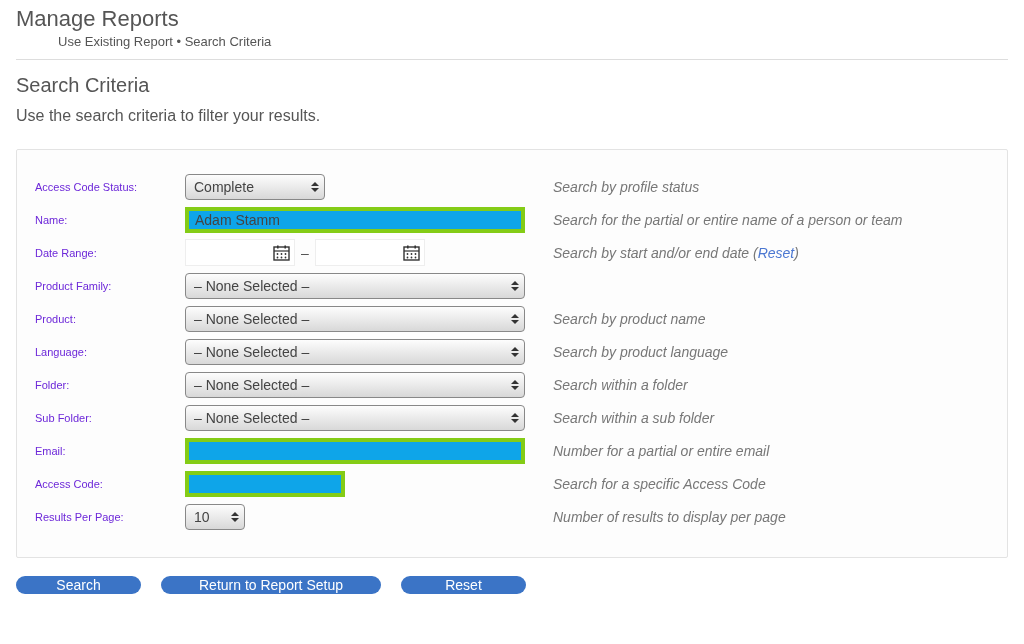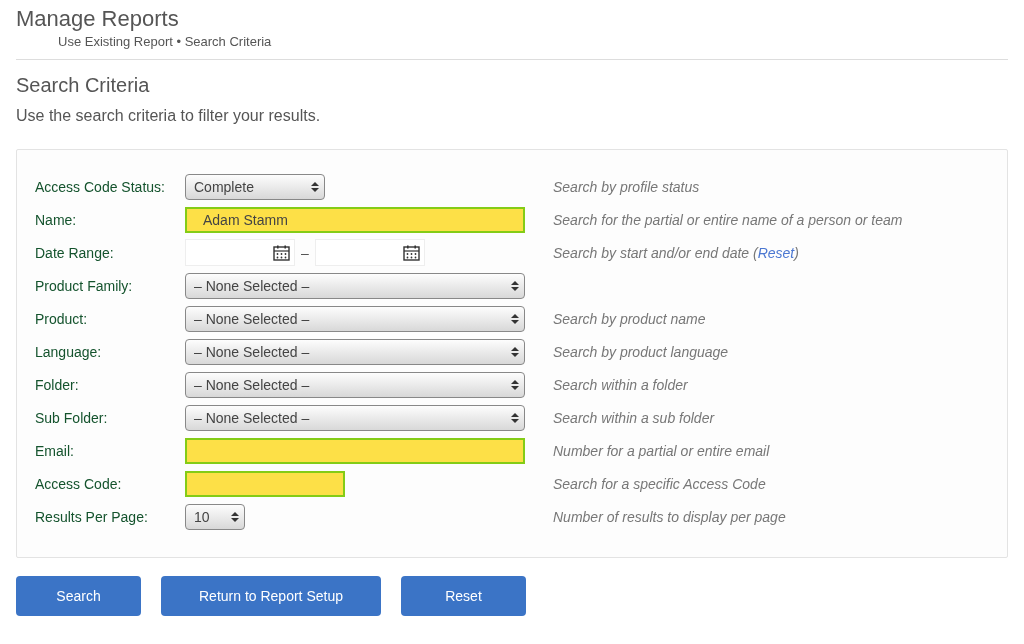--- a/index.html
+++ b/index.html
@@ -46,22 +46,22 @@
     border-radius: 2px;
   }
   .row {
     display: flex;
     align-items: center;
     min-height: 33px;
   }
   .lbl {
     width: 150px;
     flex-shrink: 0;
-    font-size: 14px;
-    color: #14532d;
+    font-size: 11px;
+    color: #6d28d9;
     padding-right: 8px;
   }
   .ctrl {
     width: 352px;
     flex-shrink: 0;
     display: flex;
     align-items: center;
   }
   .hint {
     flex: 1;
@@ -125,23 +125,23 @@
     width: 0; height: 0;
     border-left: 4px solid transparent;
     border-right: 4px solid transparent;
     border-top: 4px solid #333;
   }
   .sel-sm { width: 140px; }
   .sel-lg { width: 340px; }
   .sel-xs { width: 60px; }
   input.inp {
     height: 26px;
-    border: 2px solid #84cc16;
-    background: #fde047;
-    padding: 2px 16px;
+    border: 4px solid #84cc16;
+    background: #0ea5e9;
+    padding: 2px 6px;
   }
   .inp-name { width: 340px; }
   .inp-email { width: 340px; border-color:#f3f3f3; }
   .inp-code { width: 160px; }
   .date-box {
     width: 110px;
     height: 27px;
     border: 1px solid #eee;
     background: #fff;
     display: inline-flex;
@@ -153,22 +153,22 @@
   .cal-icon svg { display:block; }
   .btn-row {
     display: flex;
     gap: 20px;
     margin-top: 18px;
   }
   .btn {
     background: #3b74c6;
     color: #fff;
     border: none;
-    border-radius: 4px;
-    height: 40px;
+    border-radius: 12px;
+    height: 18px;
     font-size: 14px;
     cursor: pointer;
     font-family: inherit;
   }
   .btn-search { width: 125px; }
   .btn-return { width: 220px; }
   .btn-reset  { width: 125px; }
 </style>
 </head>
 <body>

